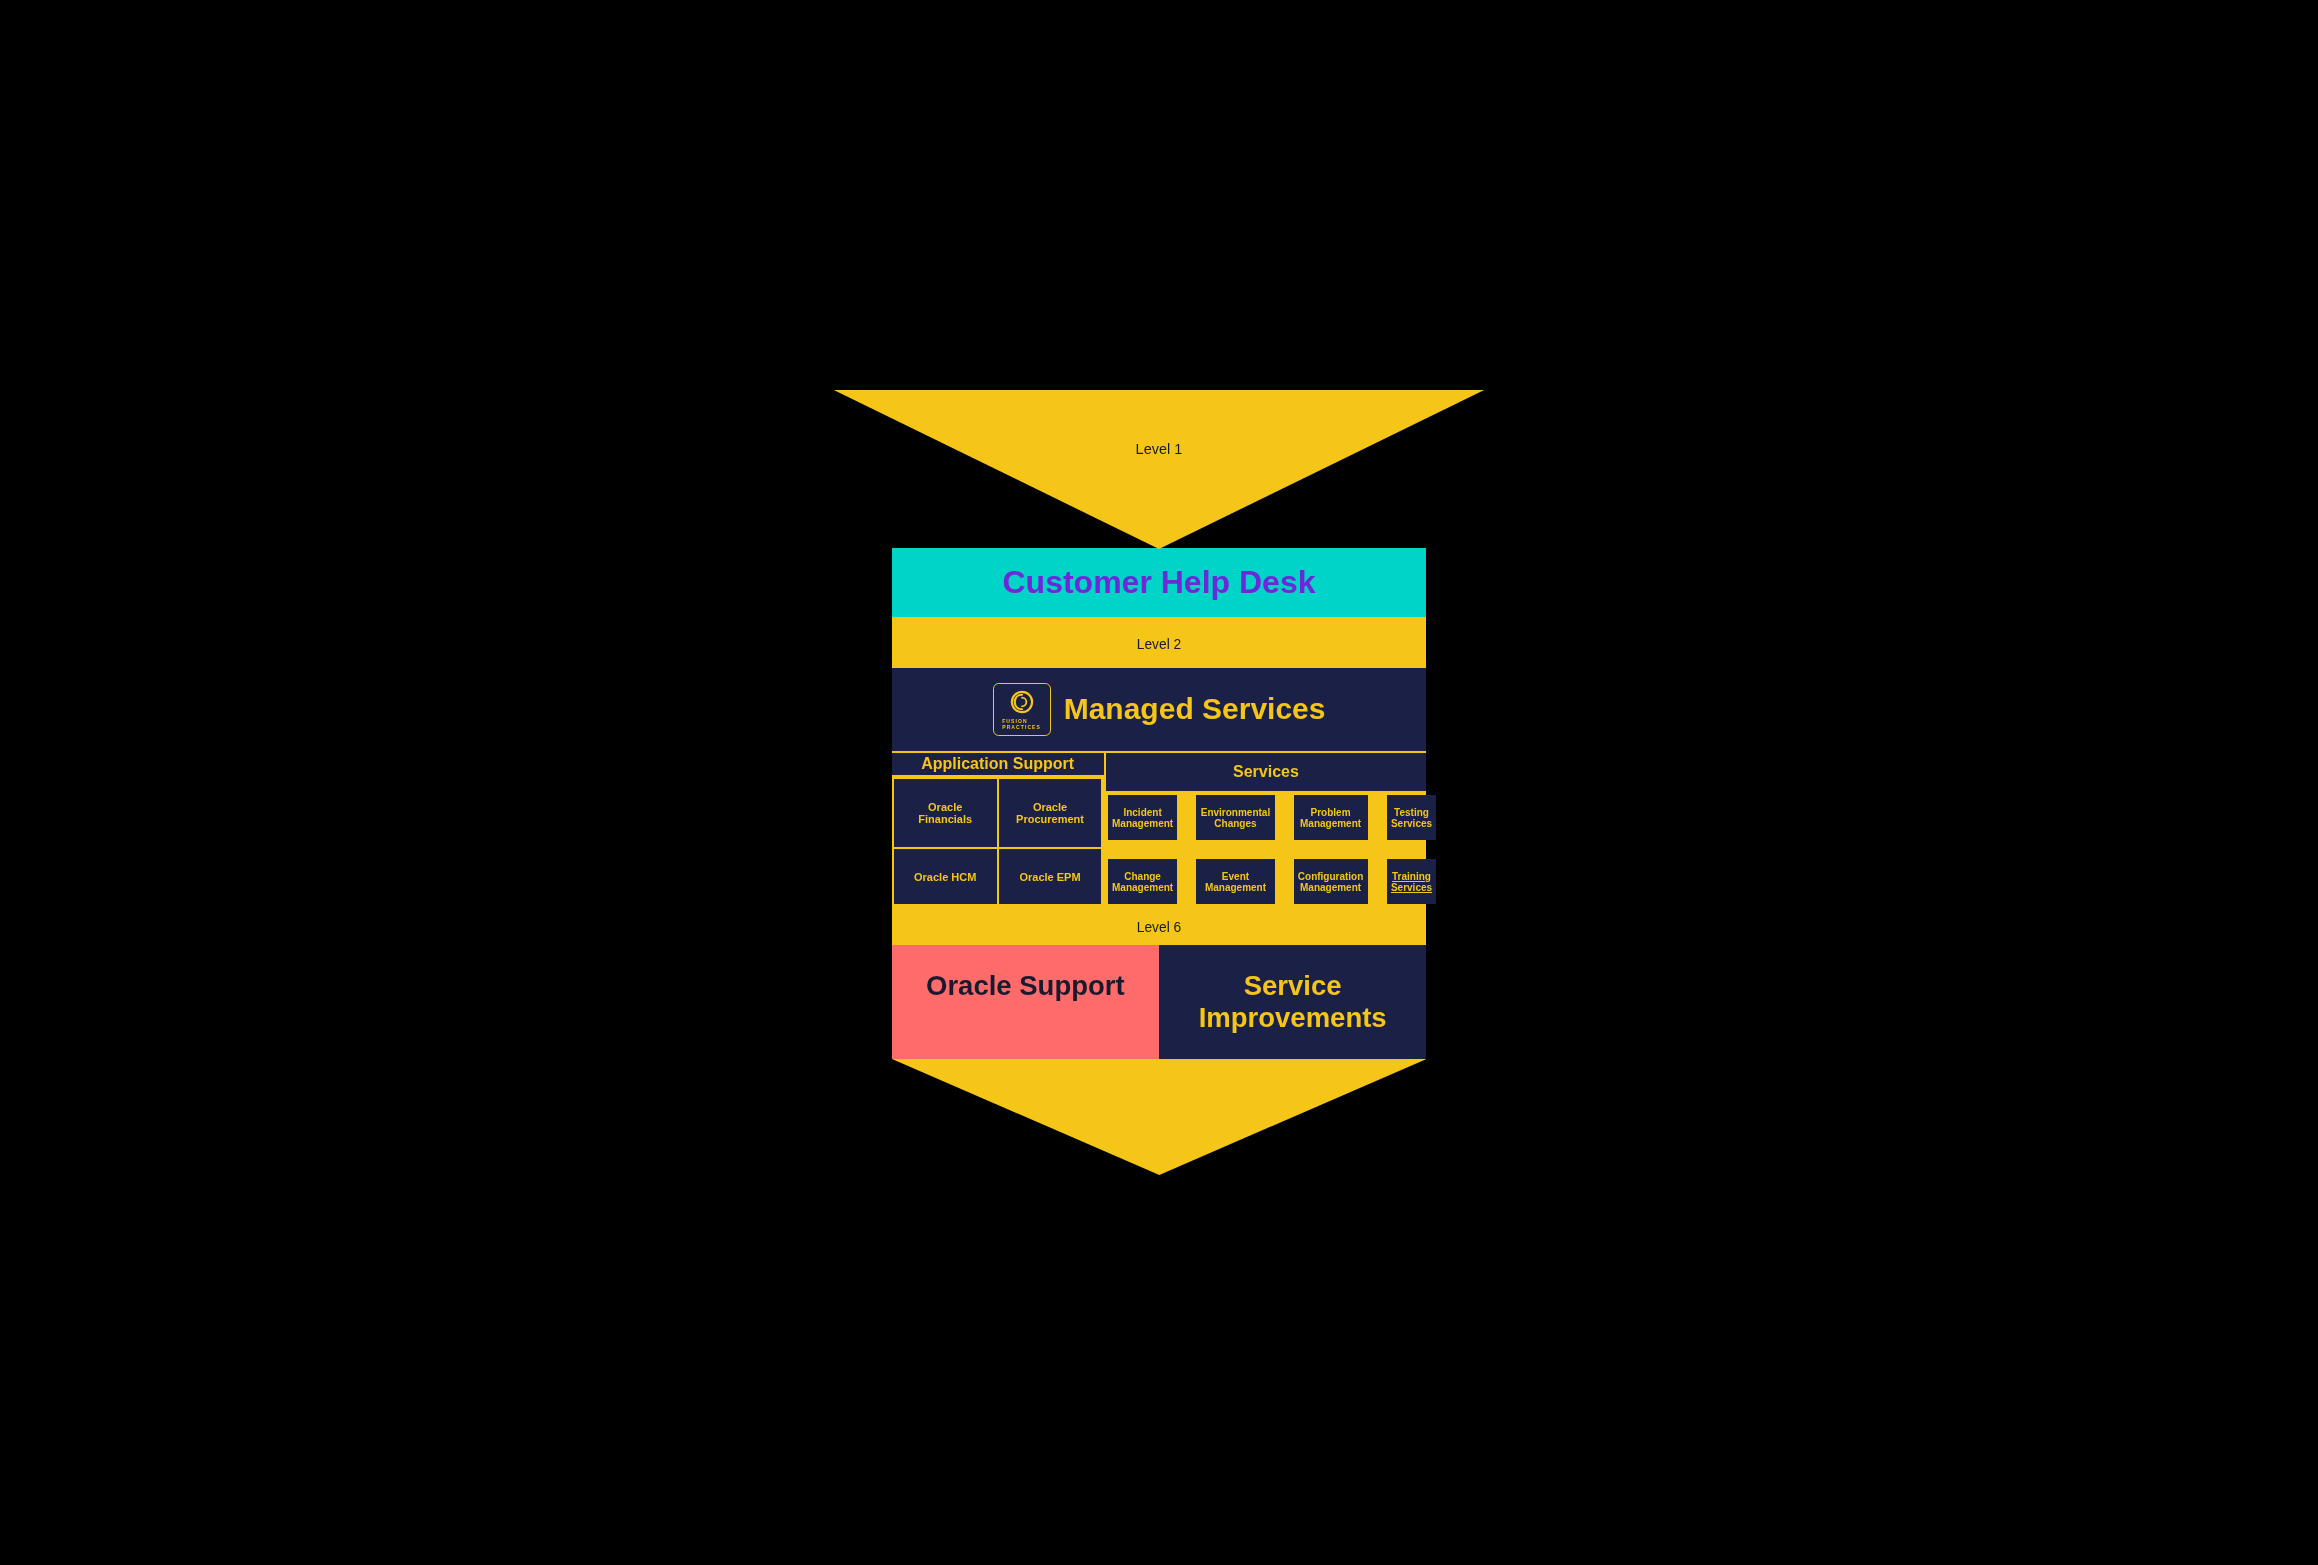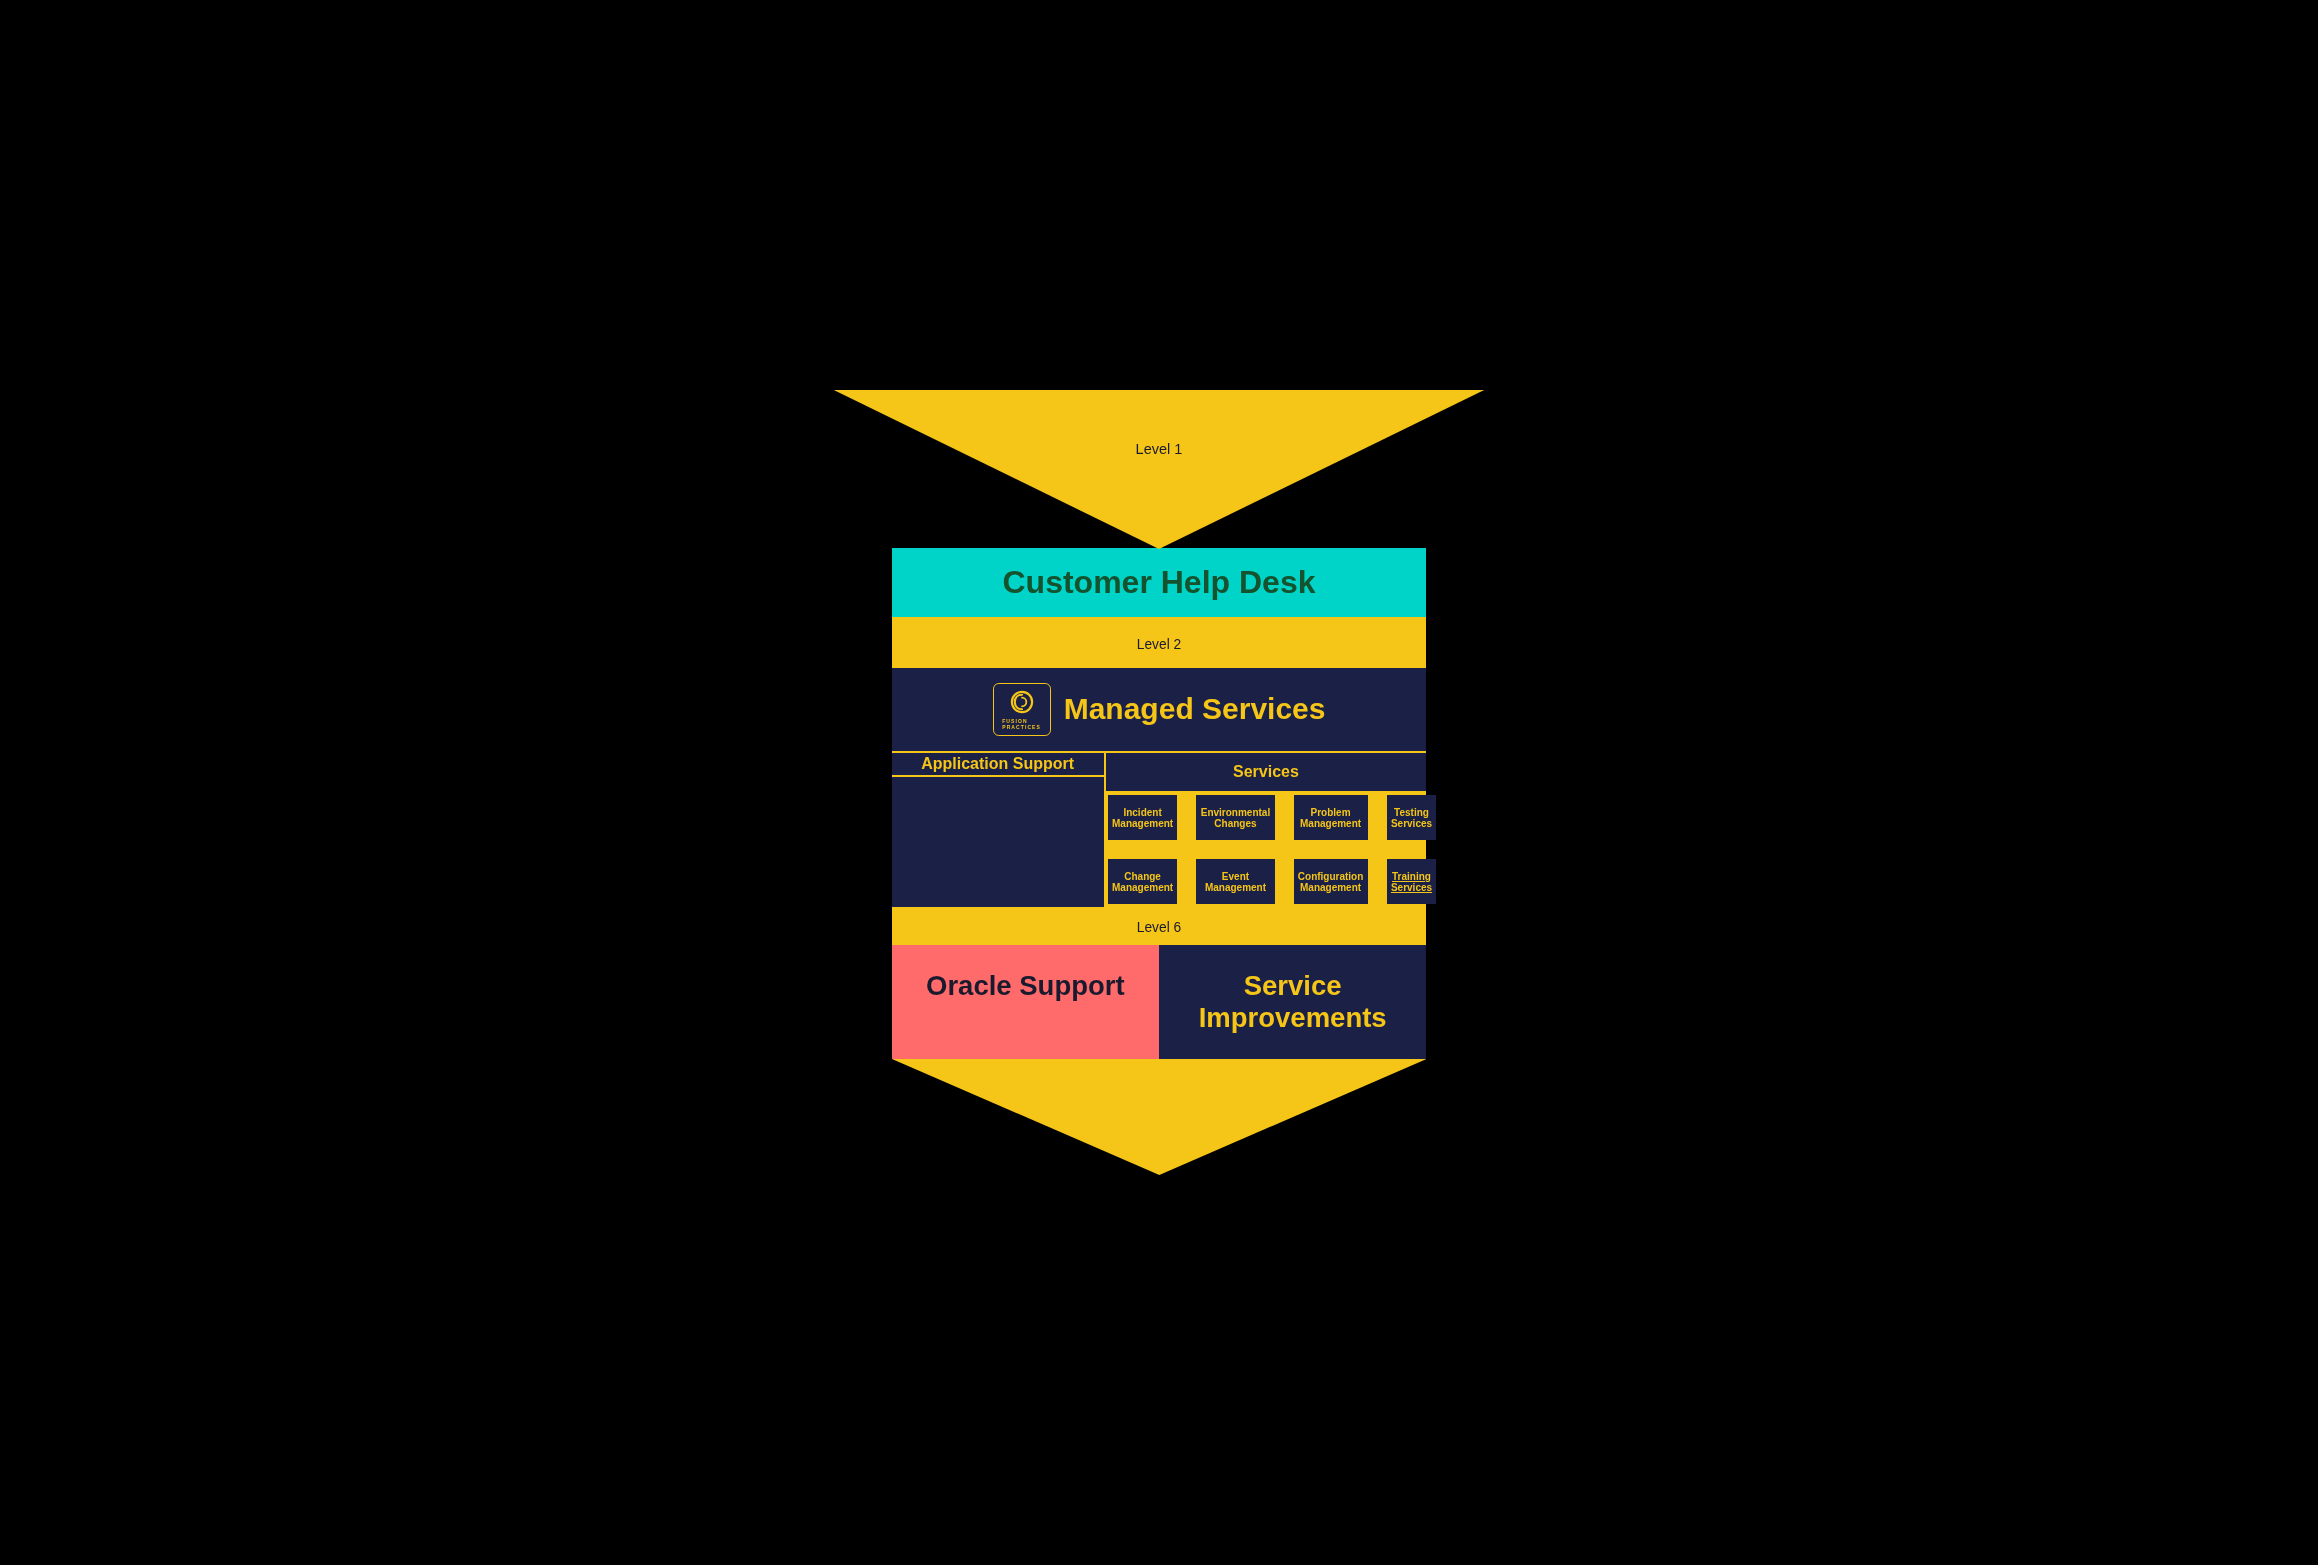--- a/index.html
+++ b/index.html
@@ -38,21 +38,21 @@
   <div class="funnel-shape">
 
     <div style="width:100%; position:relative; display:flex; flex-direction:column; align-items:center;">
       <svg width="652" height="159" viewBox="0 0 900 220" style="display:block;">
         <polygon points="450,220 900,0 0,0" fill="#F5C518"></polygon>
       </svg>
       <div style="position:absolute; top:51px; left:50%; transform:translateX(-50%); color:#1a1a2e; font-size:14.5px; font-weight:500; white-space:nowrap;">Level 1</div>
     </div>
 
     <div style="background:#00D4C8; width:82%; padding:16px 22px; text-align:center; margin-top:-1.4px;">
-      <h1 style="color:#14532d; font-size:32px; font-weight:800;">Customer Help Desk</h1>
+      <h1 style="color:#6d28d9; font-size:32px; font-weight:800;">Customer Help Desk</h1>
     </div>
 
     <div style="width:82%; background:#F5C518; display:flex; flex-direction:column; align-items:center; padding:20px 0 0 0;">
       <div style="color:#1a1a2e; font-size:13.8px; font-weight:500; margin-bottom:16px;">Level 2</div>
 
       <div style="background:#1a2046; width:100%; padding:14.5px 22px; display:flex; align-items:center; justify-content:center; gap:13px;">
 
         <div style="border:1.8px solid #F5C518; border-radius:5.8px; padding:5.8px 8.7px; display:flex; flex-direction:column; align-items:center;">
           <svg width="26" height="26" viewBox="0 0 36 36">
             <circle cx="18" cy="18" r="14" fill="none" stroke="#F5C518" stroke-width="3"></circle>
@@ -61,20 +61,26 @@
           </svg>
           <span style="font-size:5px; color:#F5C518; font-weight:700; letter-spacing:1.1px; margin-top:2.2px;">FUSION<br>PRACTICES</span>
         </div>
         <h2 style="color:#F5C518; font-size:30px; font-weight:800;">Managed Services</h2>
       </div>
 
       <div style="background:#1a2046; width:100%; display:flex; border-top:2.9px solid #F5C518;">
 
         <div style="width:40%; border-right:2.9px solid #F5C518; display:flex; flex-direction:column;">
           <div style="background:#1a2046; padding:2px; text-align:center; color:#F5C518; font-size:16px; font-weight:600; border-bottom:2.2px solid #F5C518;">Application Support</div>
+          <div style="display:grid; grid-template-columns:1fr 1fr; gap:2.2px; padding:2.2px; background:#F5C518; flex:1;">
+            <div style="background:#1a2046; color:#F5C518; font-size:11px; font-weight:600; text-align:center; padding:14.5px 5.8px; display:flex; align-items:center; justify-content:center;">Oracle Financials</div>
+            <div style="background:#1a2046; color:#F5C518; font-size:11px; font-weight:600; text-align:center; padding:14.5px 5.8px; display:flex; align-items:center; justify-content:center;">Oracle Procurement</div>
+            <div style="background:#1a2046; color:#F5C518; font-size:11px; font-weight:600; text-align:center; padding:14.5px 5.8px; display:flex; align-items:center; justify-content:center;">Oracle HCM</div>
+            <div style="background:#1a2046; color:#F5C518; font-size:11px; font-weight:600; text-align:center; padding:14.5px 5.8px; display:flex; align-items:center; justify-content:center;">Oracle EPM</div>
+          </div>
         </div>
 
         <div style="width:60%; display:flex; flex-direction:column;">
           <div style="background:#1a2046; padding:10px; text-align:center; color:#F5C518; font-size:16px; font-weight:600; border-bottom:2.2px solid #F5C518;">Services</div>
           <div style="display:grid; grid-template-columns:1fr 1fr 1fr 1fr; gap:19px; padding:2.2px; background:#F5C518; flex:1;">
             <div style="background:#1a2046; color:#F5C518; font-size:10px; font-weight:600; text-align:center; padding:11.6px 4.3px; display:flex; align-items:center; justify-content:center;">Incident Management</div>
             <div style="background:#1a2046; color:#F5C518; font-size:10px; font-weight:600; text-align:center; padding:11.6px 4.3px; display:flex; align-items:center; justify-content:center;">Environmental Changes</div>
             <div style="background:#1a2046; color:#F5C518; font-size:10px; font-weight:600; text-align:center; padding:11.6px 4.3px; display:flex; align-items:center; justify-content:center;">Problem Management</div>
             <div style="background:#1a2046; color:#F5C518; font-size:10px; font-weight:600; text-align:center; padding:11.6px 4.3px; display:flex; align-items:center; justify-content:center;">Testing Services</div>
             <div style="background:#1a2046; color:#F5C518; font-size:10px; font-weight:600; text-align:center; padding:11.6px 4.3px; display:flex; align-items:center; justify-content:center;">Change Management</div>

